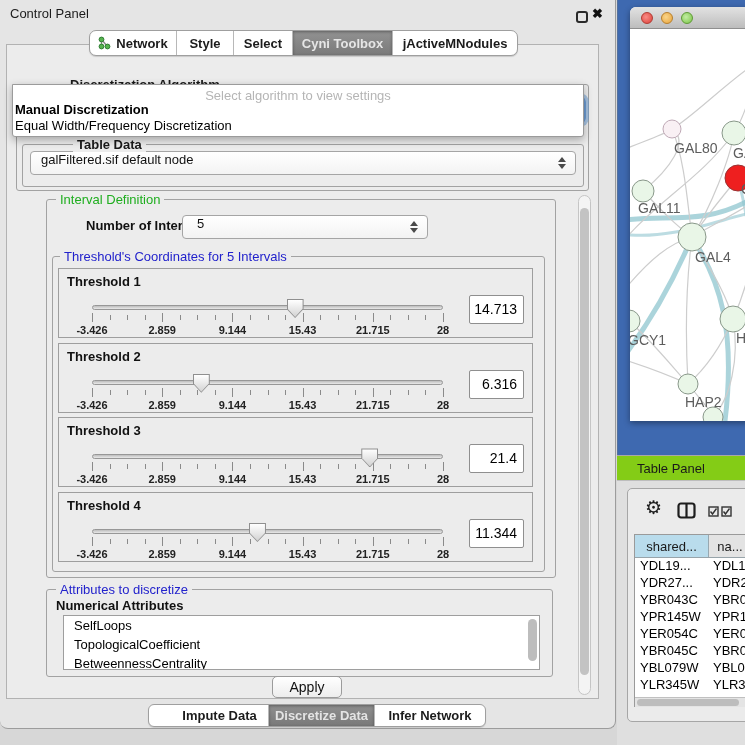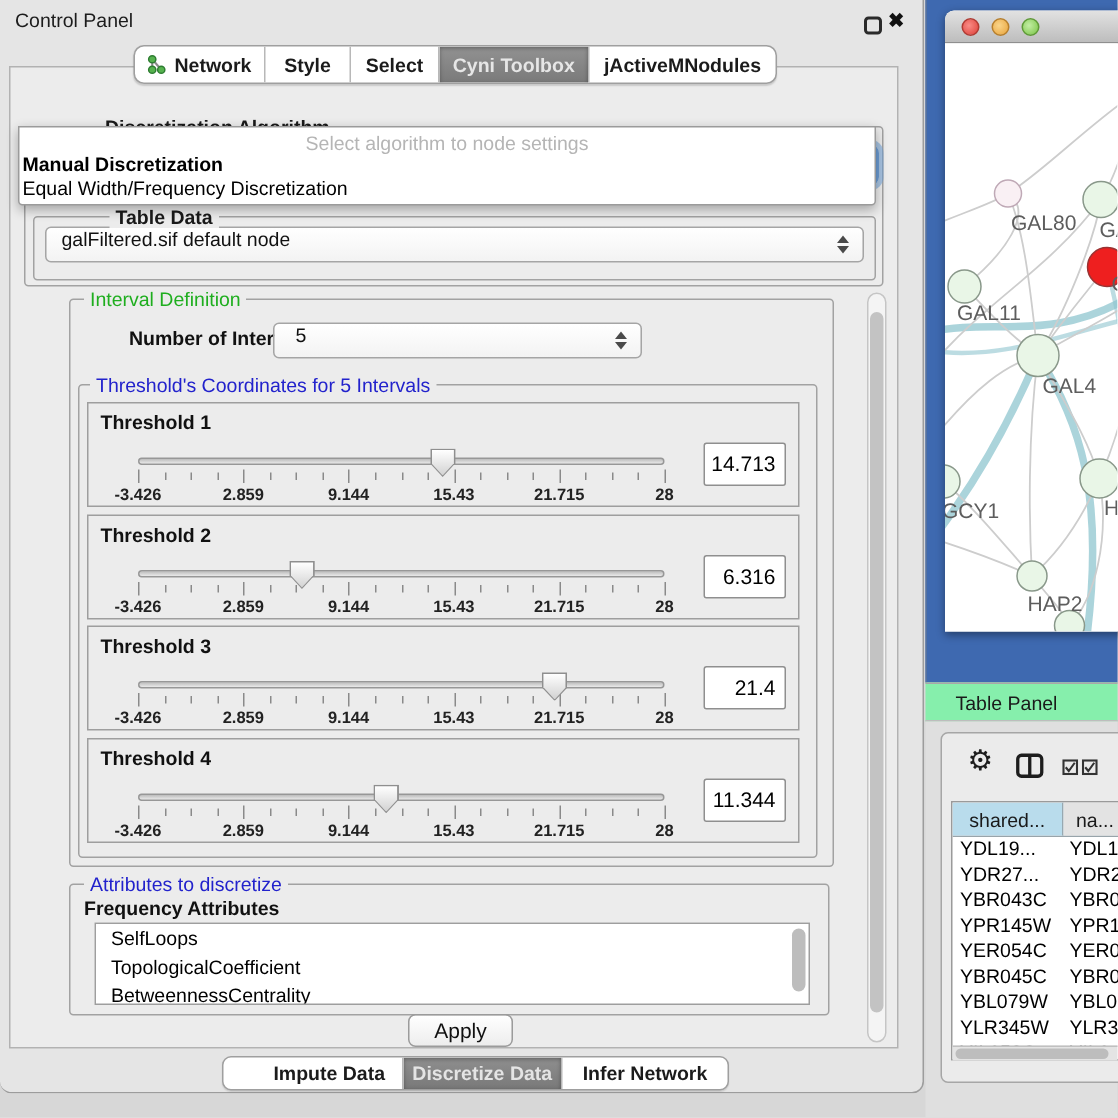--- a/index.html
+++ b/index.html
@@ -120,21 +120,21 @@
   .edge  { fill:none; stroke:#cdcdcd; stroke-width:1.2; }
   .tedge { fill:none; stroke:#8fc5cf; stroke-width:5; opacity:.75; }
   .tedge2{ fill:none; stroke:#8fc5cf; stroke-width:3; opacity:.6; }
   .node.green { fill:#e9f6e7; stroke:#89988a; stroke-width:1; }
   .node.pink  { fill:#f9f0f4; stroke:#bfa9b6; stroke-width:1; }
   .node.red   { fill:#ee1f1f; stroke:#993333; stroke-width:1; }
   .nlabel { fill:#5d5d5d; font-size:14px; font-family:"Liberation Sans",sans-serif; }
 
   
   #table-panel-bar { position:absolute; left:617px; top:455px; width:128px; height:26px;
-    background:#86efac; border-top:1px solid #a8a8a8; border-bottom:1px solid #bdbdbd; }
+    background:#84cc16; border-top:1px solid #a8a8a8; border-bottom:1px solid #bdbdbd; }
   #table-panel-bar span { position:absolute; left:20px; top:5px; font-size:13px; color:#1a1a1a; }
   #right-lower { position:absolute; left:617px; top:481px; width:128px; height:264px; background:#dfdfdf; }
   #table-subwindow { position:absolute; left:627px; top:488px; width:124px; height:234px;
     background:#ebebeb; border:1px solid #a6a6a6; border-radius:5px; }
   #gear { position:absolute; left:17px; top:7px; font-size:19px; color:#1d1d1d;
     font-family:"DejaVu Sans", sans-serif; }
   #col-icon { position:absolute; left:49px; top:13px; }
   #chk-icons { position:absolute; left:80px; top:17px; display:flex; gap:2px; }
 
   #mini-table { position:absolute; left:6px; top:45px; width:118px; height:173px;
@@ -195,21 +195,21 @@
     <div class="group-box" style="left:9px;top:39px;width:573px;height:107px;"></div>
     <span class="group-label lbl-dark" style="left:14px;top:32px;">Discretization Algorithm</span>
     <div class="combo" id="algo-combo">
       <span class="stepper">
           <i class="up"></i>
           <i class="dn"></i>
         </span>
     </div>
 
     <div id="algo-popup">
-      <div class="prompt">Select algorithm to node settings</div>
+      <div class="prompt">Select algorithm to view settings</div>
       <div id="popup-options">
           <div class="opt bold">Manual Discretization</div>
           <div class="opt">Equal Width/Frequency Discretization</div>
         </div>
     </div>
 
     <div class="group-box" style="left:15px;top:99px;width:562px;height:43px;"></div>
     <span class="group-label lbl-dark" style="left:21px;top:92px;">Table Data</span>
     <div class="combo" style="left:23px;top:106px;width:546px;height:24px;">
       <span class="ctext">galFiltered.sif default node</span>
@@ -394,21 +394,21 @@
               <div class="thumb-in"></div>
             </div>
           </div>
           <div class="val-box">11.344</div>
         </div>
       </div>
     <span class="group-label lbl-blue" style="left:53px;top:204px;">Threshold's Coordinates for 5 Intervals</span>
 
     <div class="group-box" style="left:39px;top:544px;width:507px;height:88px;"></div>
     <span class="group-label lbl-blue" style="left:49px;top:537px;">Attributes to discretize</span>
-    <span class="bold-lbl" style="left:49px;top:553px;">Frequency Attributes</span>
+    <span class="bold-lbl" style="left:49px;top:553px;">Numerical Attributes</span>
     <div id="attr-list">
       <div class="item">SelfLoops</div>
         <div class="item">TopologicalCoefficient</div>
         <div class="item">BetweennessCentrality</div>
         <div class="lscroll"></div>
     </div>
 
     <div id="apply-btn">Apply</div>
 
     <div id="main-scroll">

